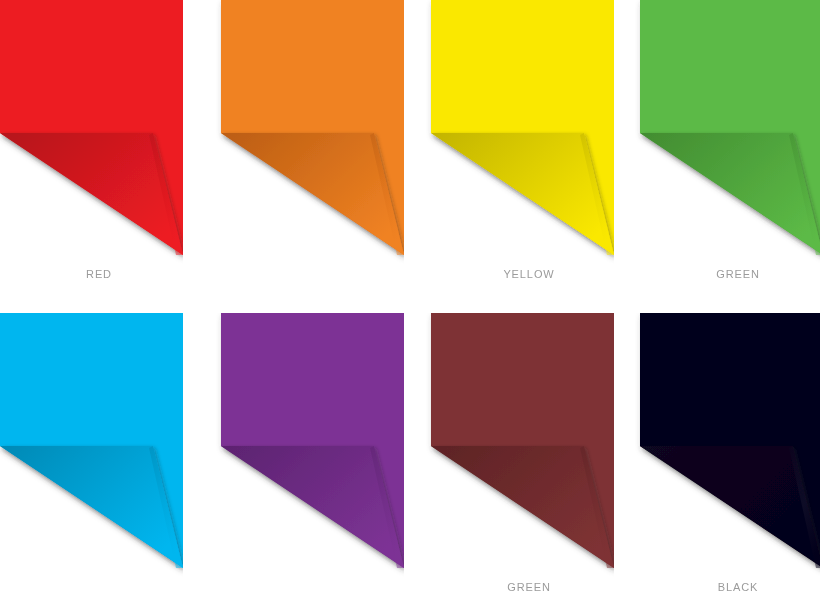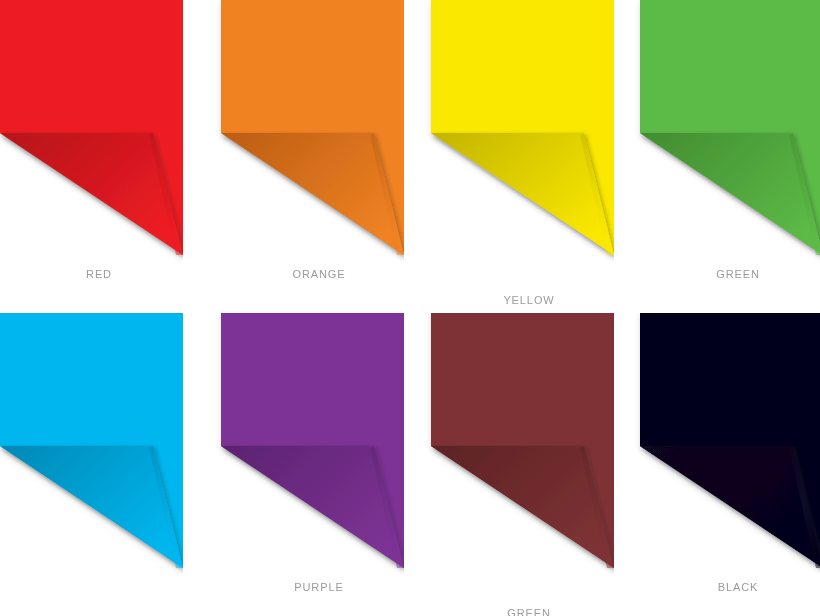--- a/index.html
+++ b/index.html
@@ -61,21 +61,21 @@
   .c1 { left: 210px; }
   .c2 { left: 420px; }
   .c3 { left: 630px; }
 
   
   .c0 .swatch-figure { left: -7px; }
   .c0 .swatch-label  { left: -1px; }
   .c1 .swatch-figure { left: 4px; }
   .c1 .swatch-label  { left: 9px; }
   .c2 .swatch-figure { left: 4px; }
-  .c2 .swatch-label  { left: 9px; margin-top: 26px; }
+  .c2 .swatch-label  { left: 9px; }
   .c3 .swatch-figure { left: 3px; }
   .c3 .swatch-label  { left: 8px; }
 </style>
 </head>
 <body>
 
 <div id="palette-grid">
     <div class="swatch-cell r0 c0">
       <div class="swatch-figure">
         <svg class="swatch-svg" viewBox="0 0 190 265">
@@ -121,21 +121,20 @@
             </filter>
             <filter id="sw1sh2" x="-40%" y="-40%" width="190%" height="190%">
               <feDropShadow dx="1.5" dy="2" stdDeviation="2.2" flood-color="#2b2b2b" flood-opacity="0.4"></feDropShadow>
             </filter>
           </defs>
           <path d="M7,0 L190,0 L190,255 L7,133 Z" fill="#f08223" filter="url(#sw1sh)"></path>
           <path d="M7,133 L160,133 L190,255 Z" fill="url(#sw1g2)" filter="url(#sw1sh2)"></path>
           <path d="M160,133 L190,255 L183,255 L156,135 Z" fill="url(#sw1g1)" opacity="0.5"></path>
         </svg>
       </div>
-      <div class="swatch-label">ORANGE</div>
     </div>
     <div class="swatch-cell r0 c2">
       <div class="swatch-figure">
         <svg class="swatch-svg" viewBox="0 0 190 265">
           <defs>
             <linearGradient id="sw2g1" x1="0" y1="0" x2="0.55" y2="1">
               <stop offset="0%" stop-color="#c2b400"></stop>
               <stop offset="55%" stop-color="#e3d300"></stop>
               <stop offset="100%" stop-color="#fae800"></stop>
             </linearGradient>
@@ -228,21 +227,20 @@
             </filter>
             <filter id="sw5sh2" x="-40%" y="-40%" width="190%" height="190%">
               <feDropShadow dx="1.5" dy="2" stdDeviation="2.2" flood-color="#2b2b2b" flood-opacity="0.4"></feDropShadow>
             </filter>
           </defs>
           <path d="M7,0 L190,0 L190,255 L7,133 Z" fill="#7d3395" filter="url(#sw5sh)"></path>
           <path d="M7,133 L160,133 L190,255 Z" fill="url(#sw5g2)" filter="url(#sw5sh2)"></path>
           <path d="M160,133 L190,255 L183,255 L156,135 Z" fill="url(#sw5g1)" opacity="0.5"></path>
         </svg>
       </div>
-      <div class="swatch-label">PURPLE</div>
     </div>
     <div class="swatch-cell r1 c2">
       <div class="swatch-figure">
         <svg class="swatch-svg" viewBox="0 0 190 265">
           <defs>
             <linearGradient id="sw6g1" x1="0" y1="0" x2="0.55" y2="1">
               <stop offset="0%" stop-color="#5d2325"></stop>
               <stop offset="55%" stop-color="#702b2d"></stop>
               <stop offset="100%" stop-color="#7e3234"></stop>
             </linearGradient>

